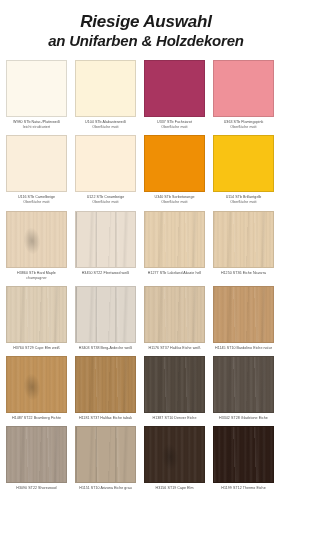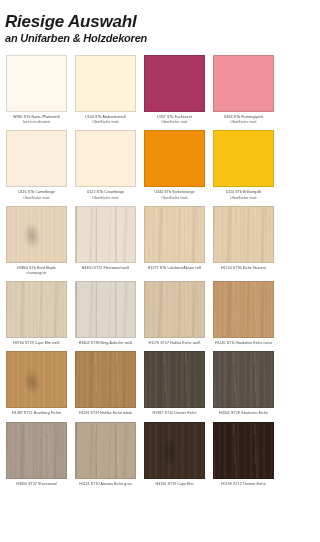--- a/index.html
+++ b/index.html
@@ -3,28 +3,28 @@
 <meta charset="utf-8">
 <style>
   html,body{margin:0;padding:0;}
   body{
     width:280px;height:542px;overflow:hidden;background:#ffffff;
     font-family:"Liberation Sans",sans-serif;
   }
   .page{width:280px;height:542px;position:relative;box-sizing:border-box;}
 
   .headline{
-    text-align:left;padding:12px 4px 10px 5px;
+    text-align:center;padding:12px 4px 10px 16px;
   }
   .headline .l1,.headline .l2{
     font-style:italic;font-weight:bold;color:#1b1b1b;
     letter-spacing:-0.2px;line-height:1.18;
   }
   .headline .l1{font-size:17px;}
-  .headline .l2{font-size:11px;}
+  .headline .l2{font-size:15px;}
 
   .grid{
     display:grid;
     grid-template-columns:repeat(4,1fr);
     column-gap:8px;row-gap:0px;
     padding:0 6px;box-sizing:border-box;
   }
   .cell{display:flex;flex-direction:column;align-items:center;}
   .swatch{
     width:100%;height:57px;

